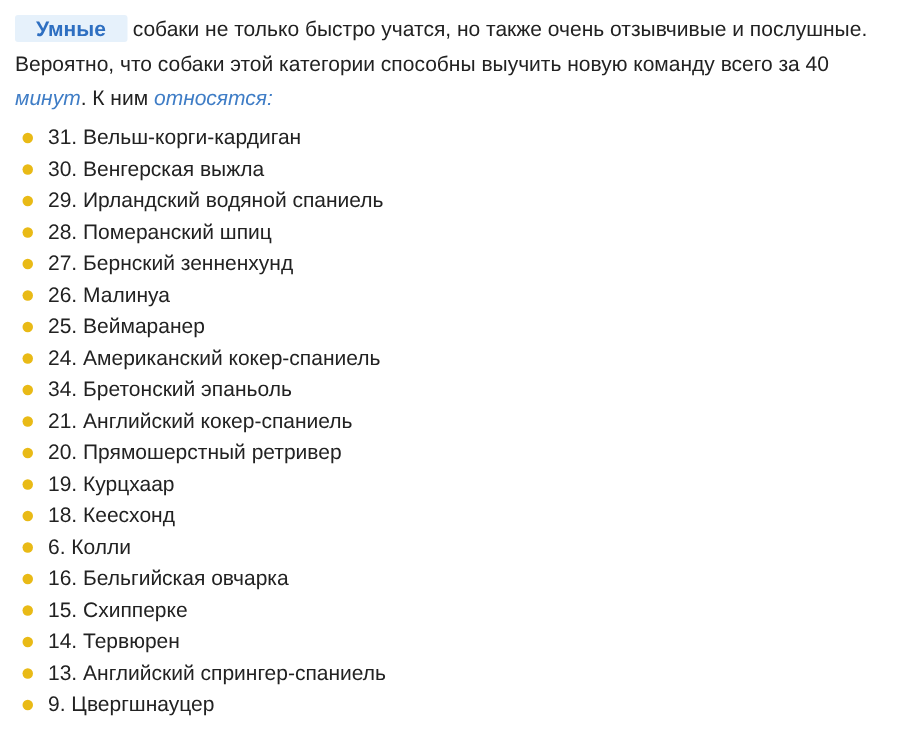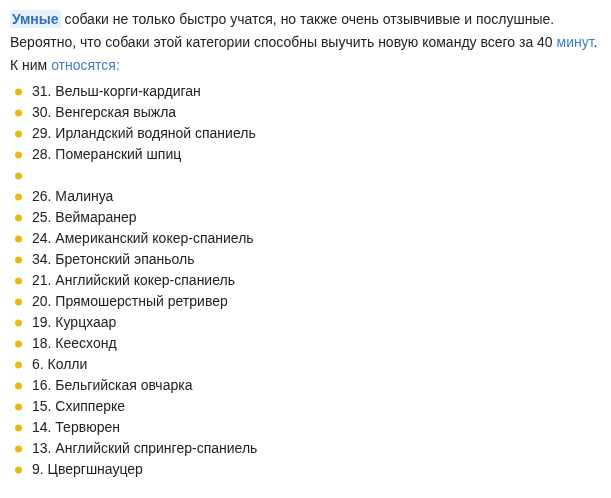--- a/index.html
+++ b/index.html
@@ -22,29 +22,30 @@
   }
   p.intro {
     margin: 0 0 4px 0;
     line-height: 23px;
     width: 592px;
   }
   .hl-term {
     color: var(--hl, #2e6fc1);
     background: var(--hlbg, #e6f1fb);
     font-weight: bold;
-    padding: 1px 2px;
+    padding: 1px 14px;
     border-radius: 2px;
     cursor: pointer;
     text-decoration: none;
   }
   a.lnk {
     color: var(--link, #3f7dc6);
     text-decoration: none;
     cursor: pointer;
+    font-style: italic;
   }
   ul.breed-list {
     list-style: none;
     margin: 0;
     padding: 0;
   }
   ul.breed-list li {
     position: relative;
     padding-left: 22px;
     line-height: 21px;
@@ -68,21 +69,21 @@
 
   <p class="intro">
     <a class="hl-term">Умные</a><span> собаки не только быстро учатся, но также очень отзывчивые и послушные. Вероятно, что собаки этой категории способны выучить новую команду всего за 40 </span><a class="lnk">минут</a><span>. К ним </span><a class="lnk">относятся:</a>
   </p>
 
   <ul class="breed-list">
     <li><span class="bullet"></span><span>31. Вельш-корги-кардиган</span></li>
     <li><span class="bullet"></span><span>30. Венгерская выжла</span></li>
     <li><span class="bullet"></span><span>29. Ирландский водяной спаниель</span></li>
     <li><span class="bullet"></span><span>28. Померанский шпиц</span></li>
-    <li><span class="bullet"></span></li>
+    <li><span class="bullet"></span><span>27. Бернский зенненхунд</span></li>
     <li><span class="bullet"></span><span>26. Малинуа</span></li>
     <li><span class="bullet"></span><span>25. Веймаранер</span></li>
     <li><span class="bullet"></span><span>24. Американский кокер-спаниель</span></li>
     <li><span class="bullet"></span><span>34. Бретонский эпаньоль</span></li>
     <li><span class="bullet"></span><span>21. Английский кокер-спаниель</span></li>
     <li><span class="bullet"></span><span>20. Прямошерстный ретривер</span></li>
     <li><span class="bullet"></span><span>19. Курцхаар</span></li>
     <li><span class="bullet"></span><span>18. Кеесхонд</span></li>
     <li><span class="bullet"></span><span>6. Колли</span></li>
     <li><span class="bullet"></span><span>16. Бельгийская овчарка</span></li>

